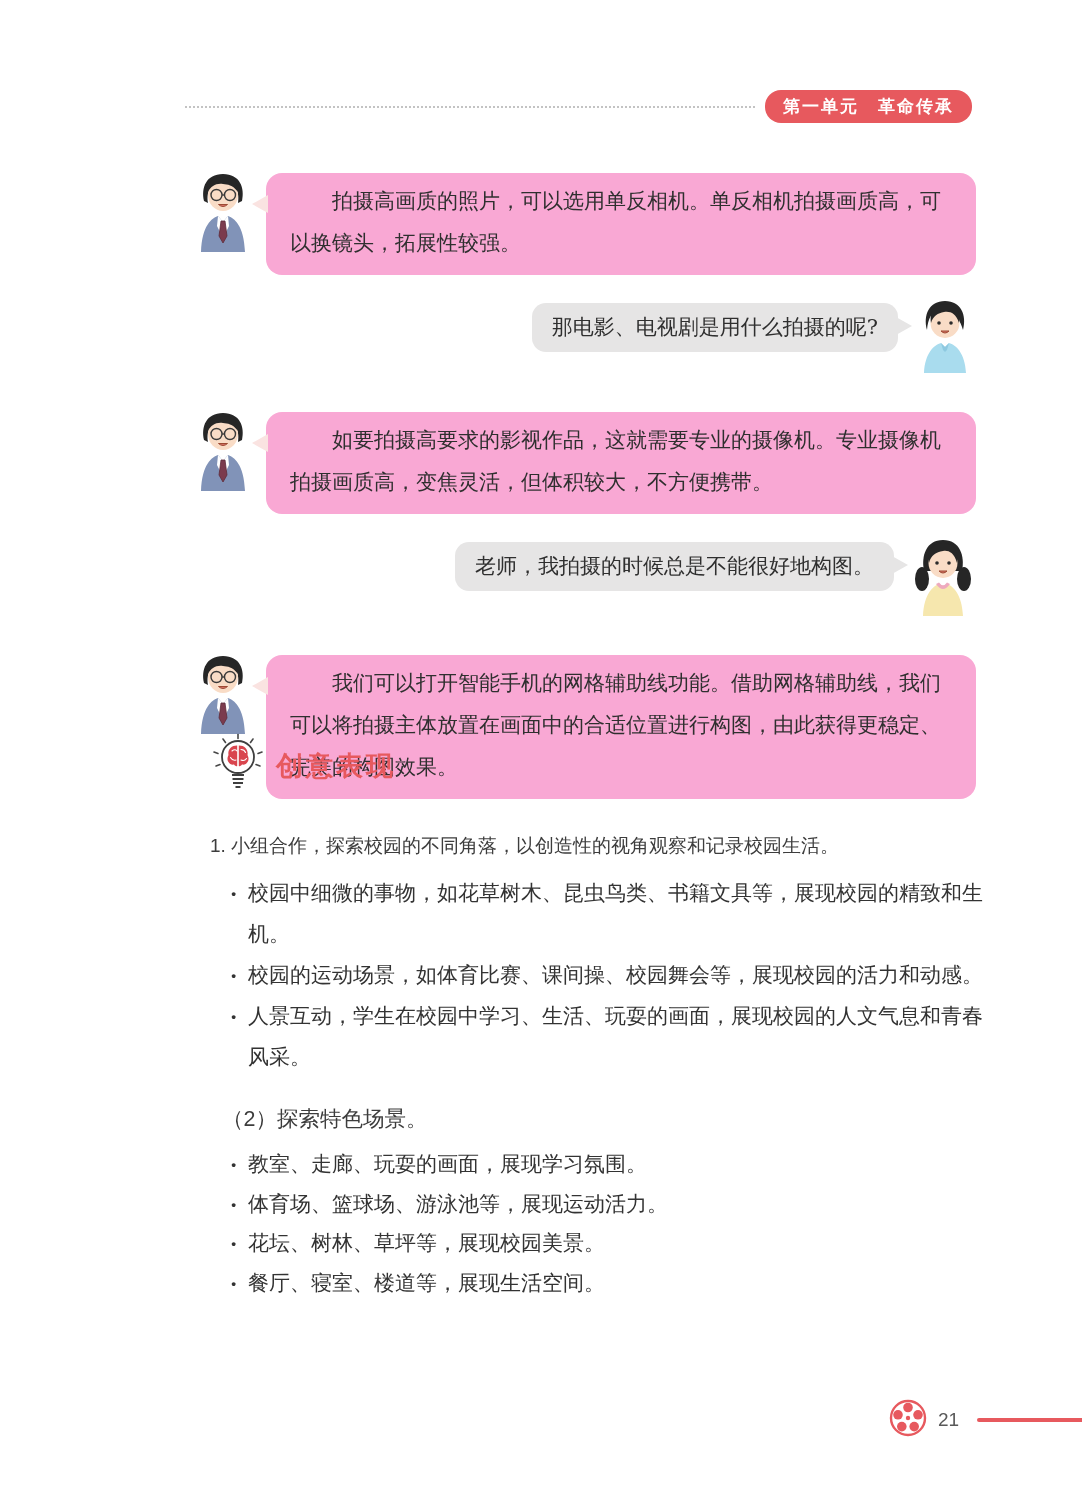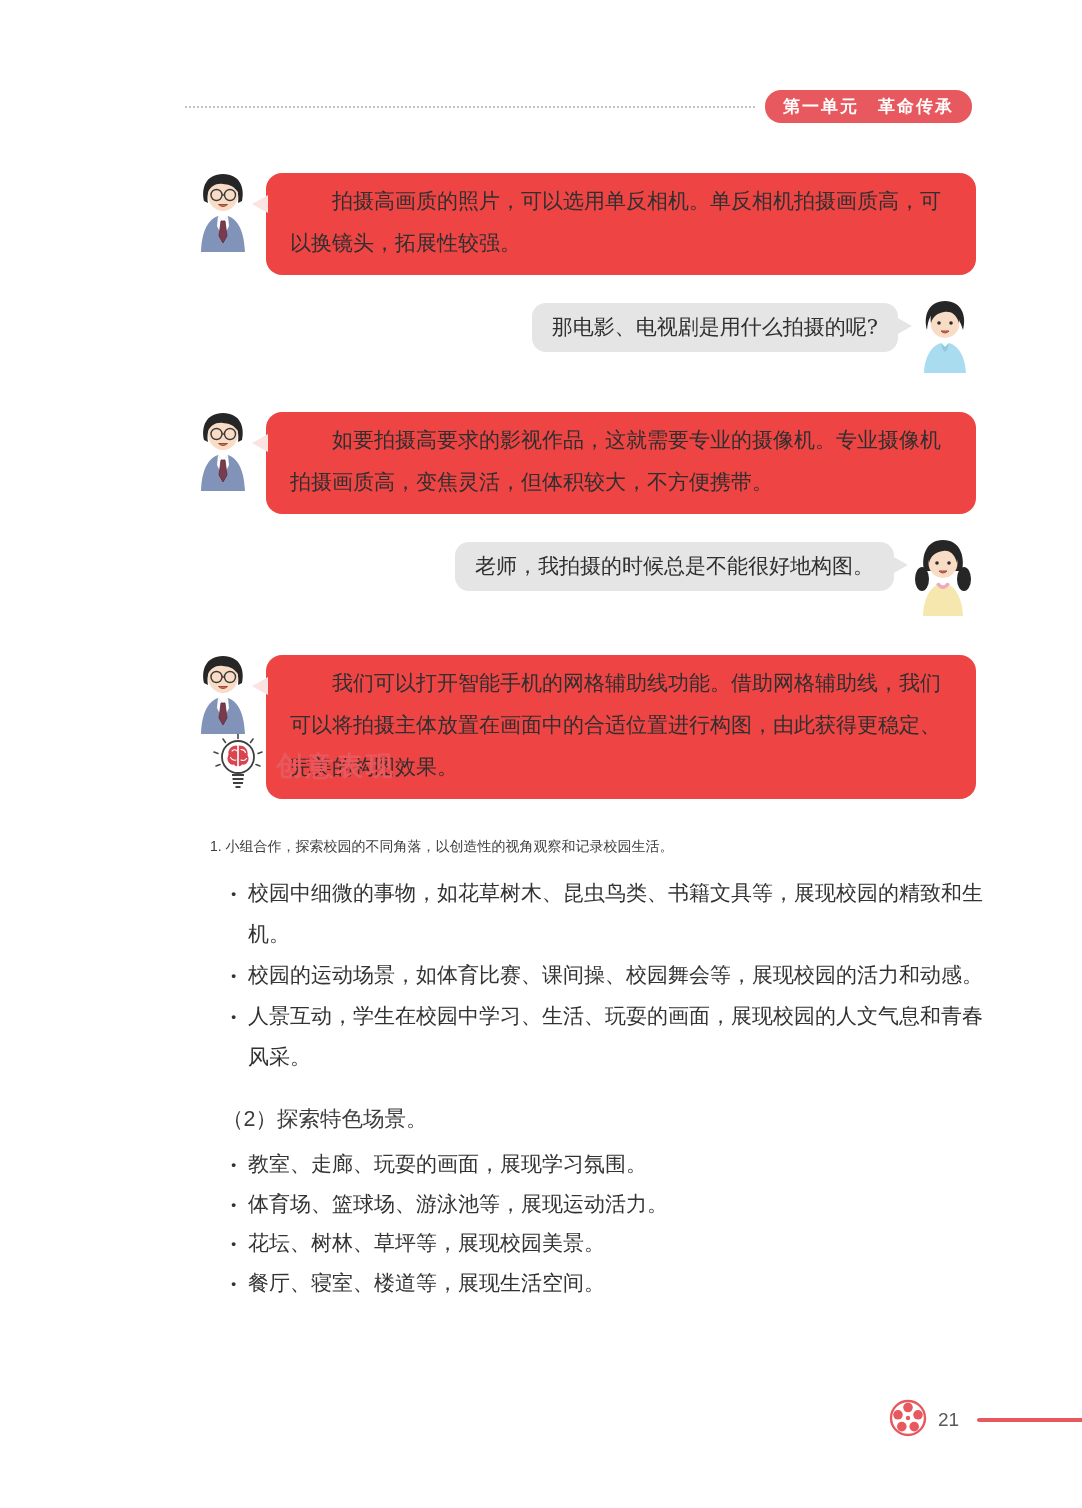--- a/index.html
+++ b/index.html
@@ -43,21 +43,21 @@
   .dlg-row.right .avatar { margin-left: 16px; margin-top: -6px; }
 
   .bubble {
     position: relative;
     border-radius: 16px;
     font-family: "DejaVu Serif", serif;
     font-size: 21px;
     color: #2f2f2f;
   }
   .bubble.pink {
-    background: #ef4444;
+    background: #f9a8d4;
     flex: 1;
     margin-top: 5px;
     padding: 7px 26px 11px 24px;
     line-height: 42px;
   }
   .bubble.pink p { text-indent: 2em; }
   .bubble.pink::before {
     content: ""; position: absolute; left: -14px; top: 22px;
     border-top: 9px solid transparent; border-bottom: 9px solid transparent;
     border-right: 16px solid #fae3e1;
@@ -79,21 +79,21 @@
   .creative {
     position: absolute; top: 733px; left: 182px; width: 792px; margin-left: 28px;
   }
   .sec-header { display: flex; align-items: center; }
   .sec-header .icon { margin-right: 10px; }
   .sec-title {
     color: #e7595e; font-size: 27px; font-weight: bold; letter-spacing: 3px;
   }
   .task-line {
     margin-top: 32px;
-    font-size: 14px; color: #3d3d3d; line-height: 30px;
+    font-size: 19px; color: #3d3d3d; line-height: 30px;
   }
   .sub-title {
     margin-top: 26px; margin-left: 12px;
     font-size: 21.5px; color: #3d3d3d;
   }
   ul.bullets {
     list-style: none;
     margin-top: 12px; margin-left: 20px;
   }
   ul.bullets li {

